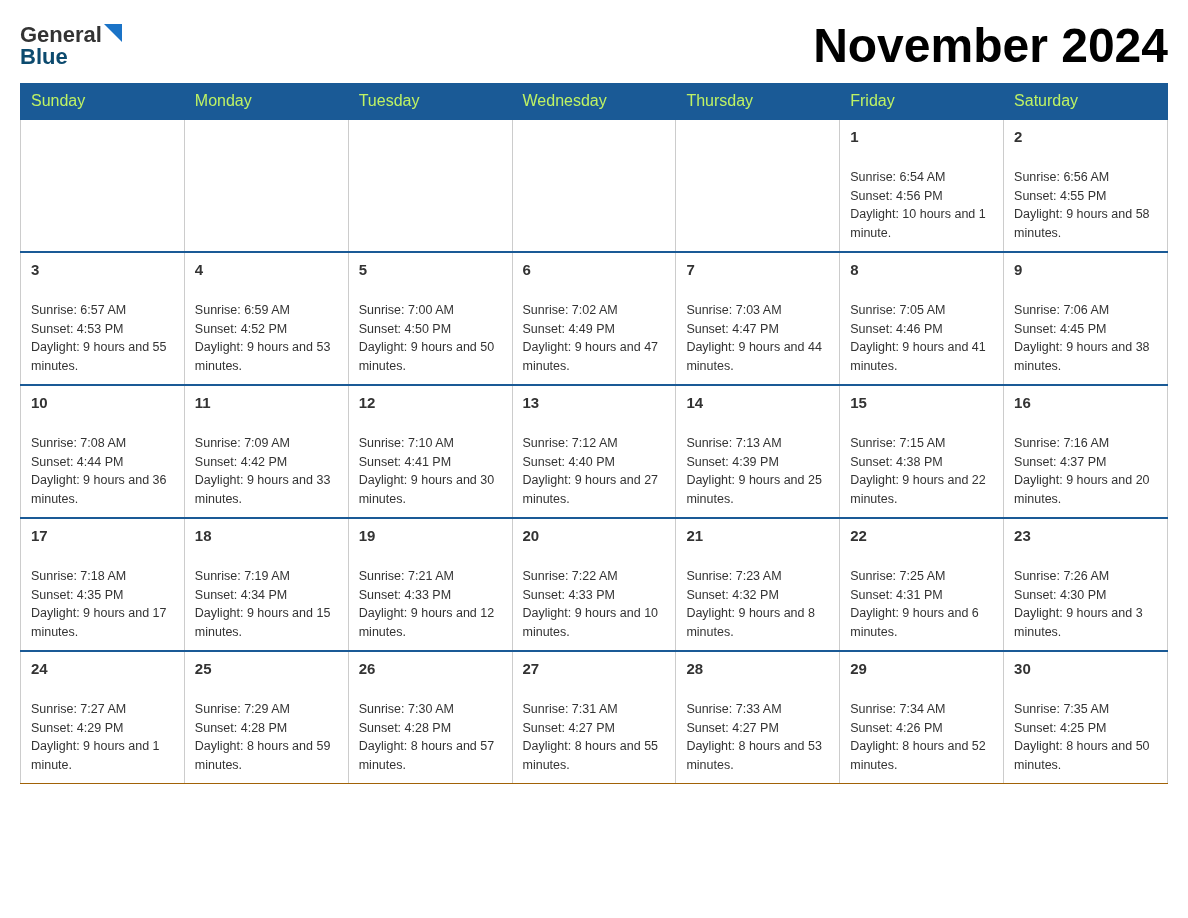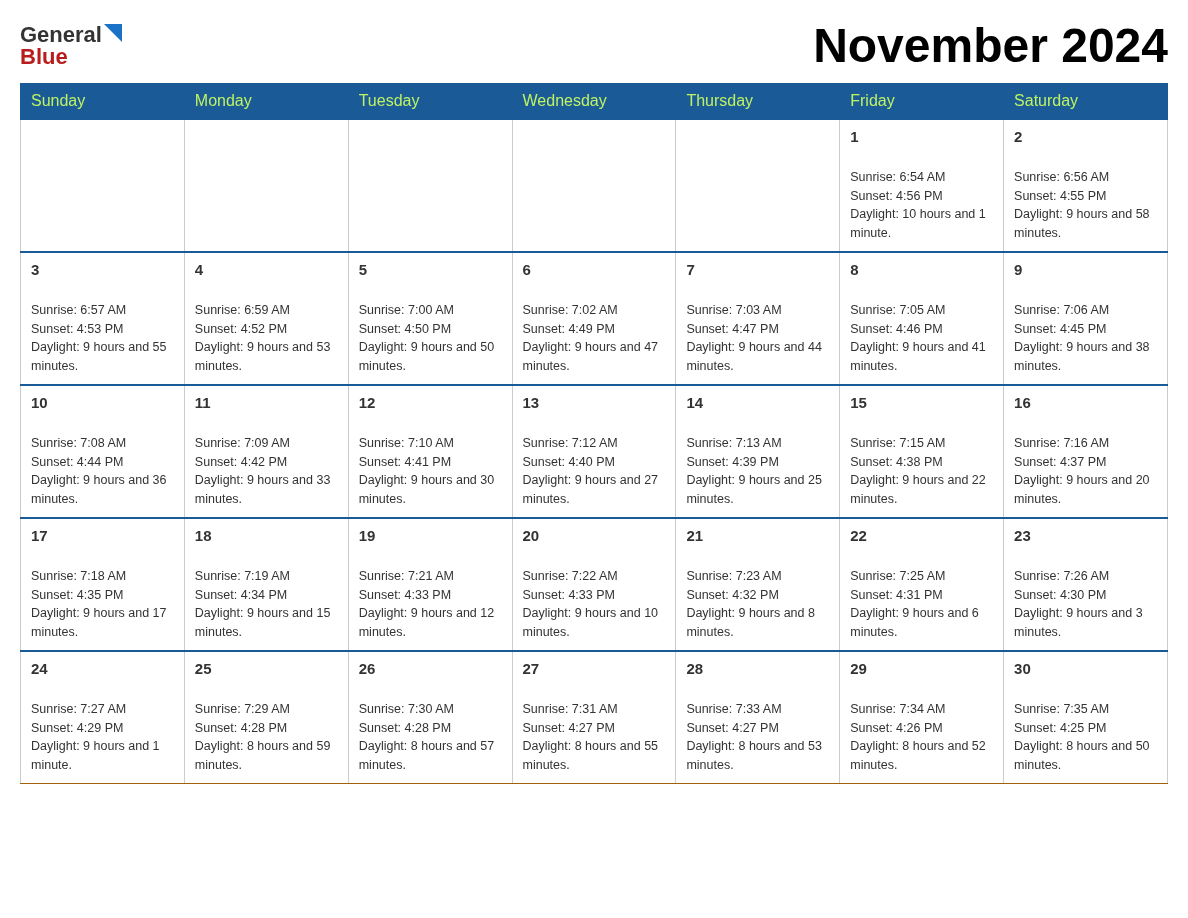--- a/index.html
+++ b/index.html
@@ -23,21 +23,21 @@
     }
     .logo-general {
       font-size: 22px;
       font-weight: bold;
       color: #333;
       line-height: 1;
     }
     .logo-blue {
       font-size: 22px;
       font-weight: bold;
-      color: #b91c1c;
+      color: #0c4a6e;
       line-height: 1;
     }
     .title-area {
       text-align: right;
     }
     .month-title {
       font-size: 48px;
       font-weight: bold;
       color: #000000;
       line-height: 1.1;

